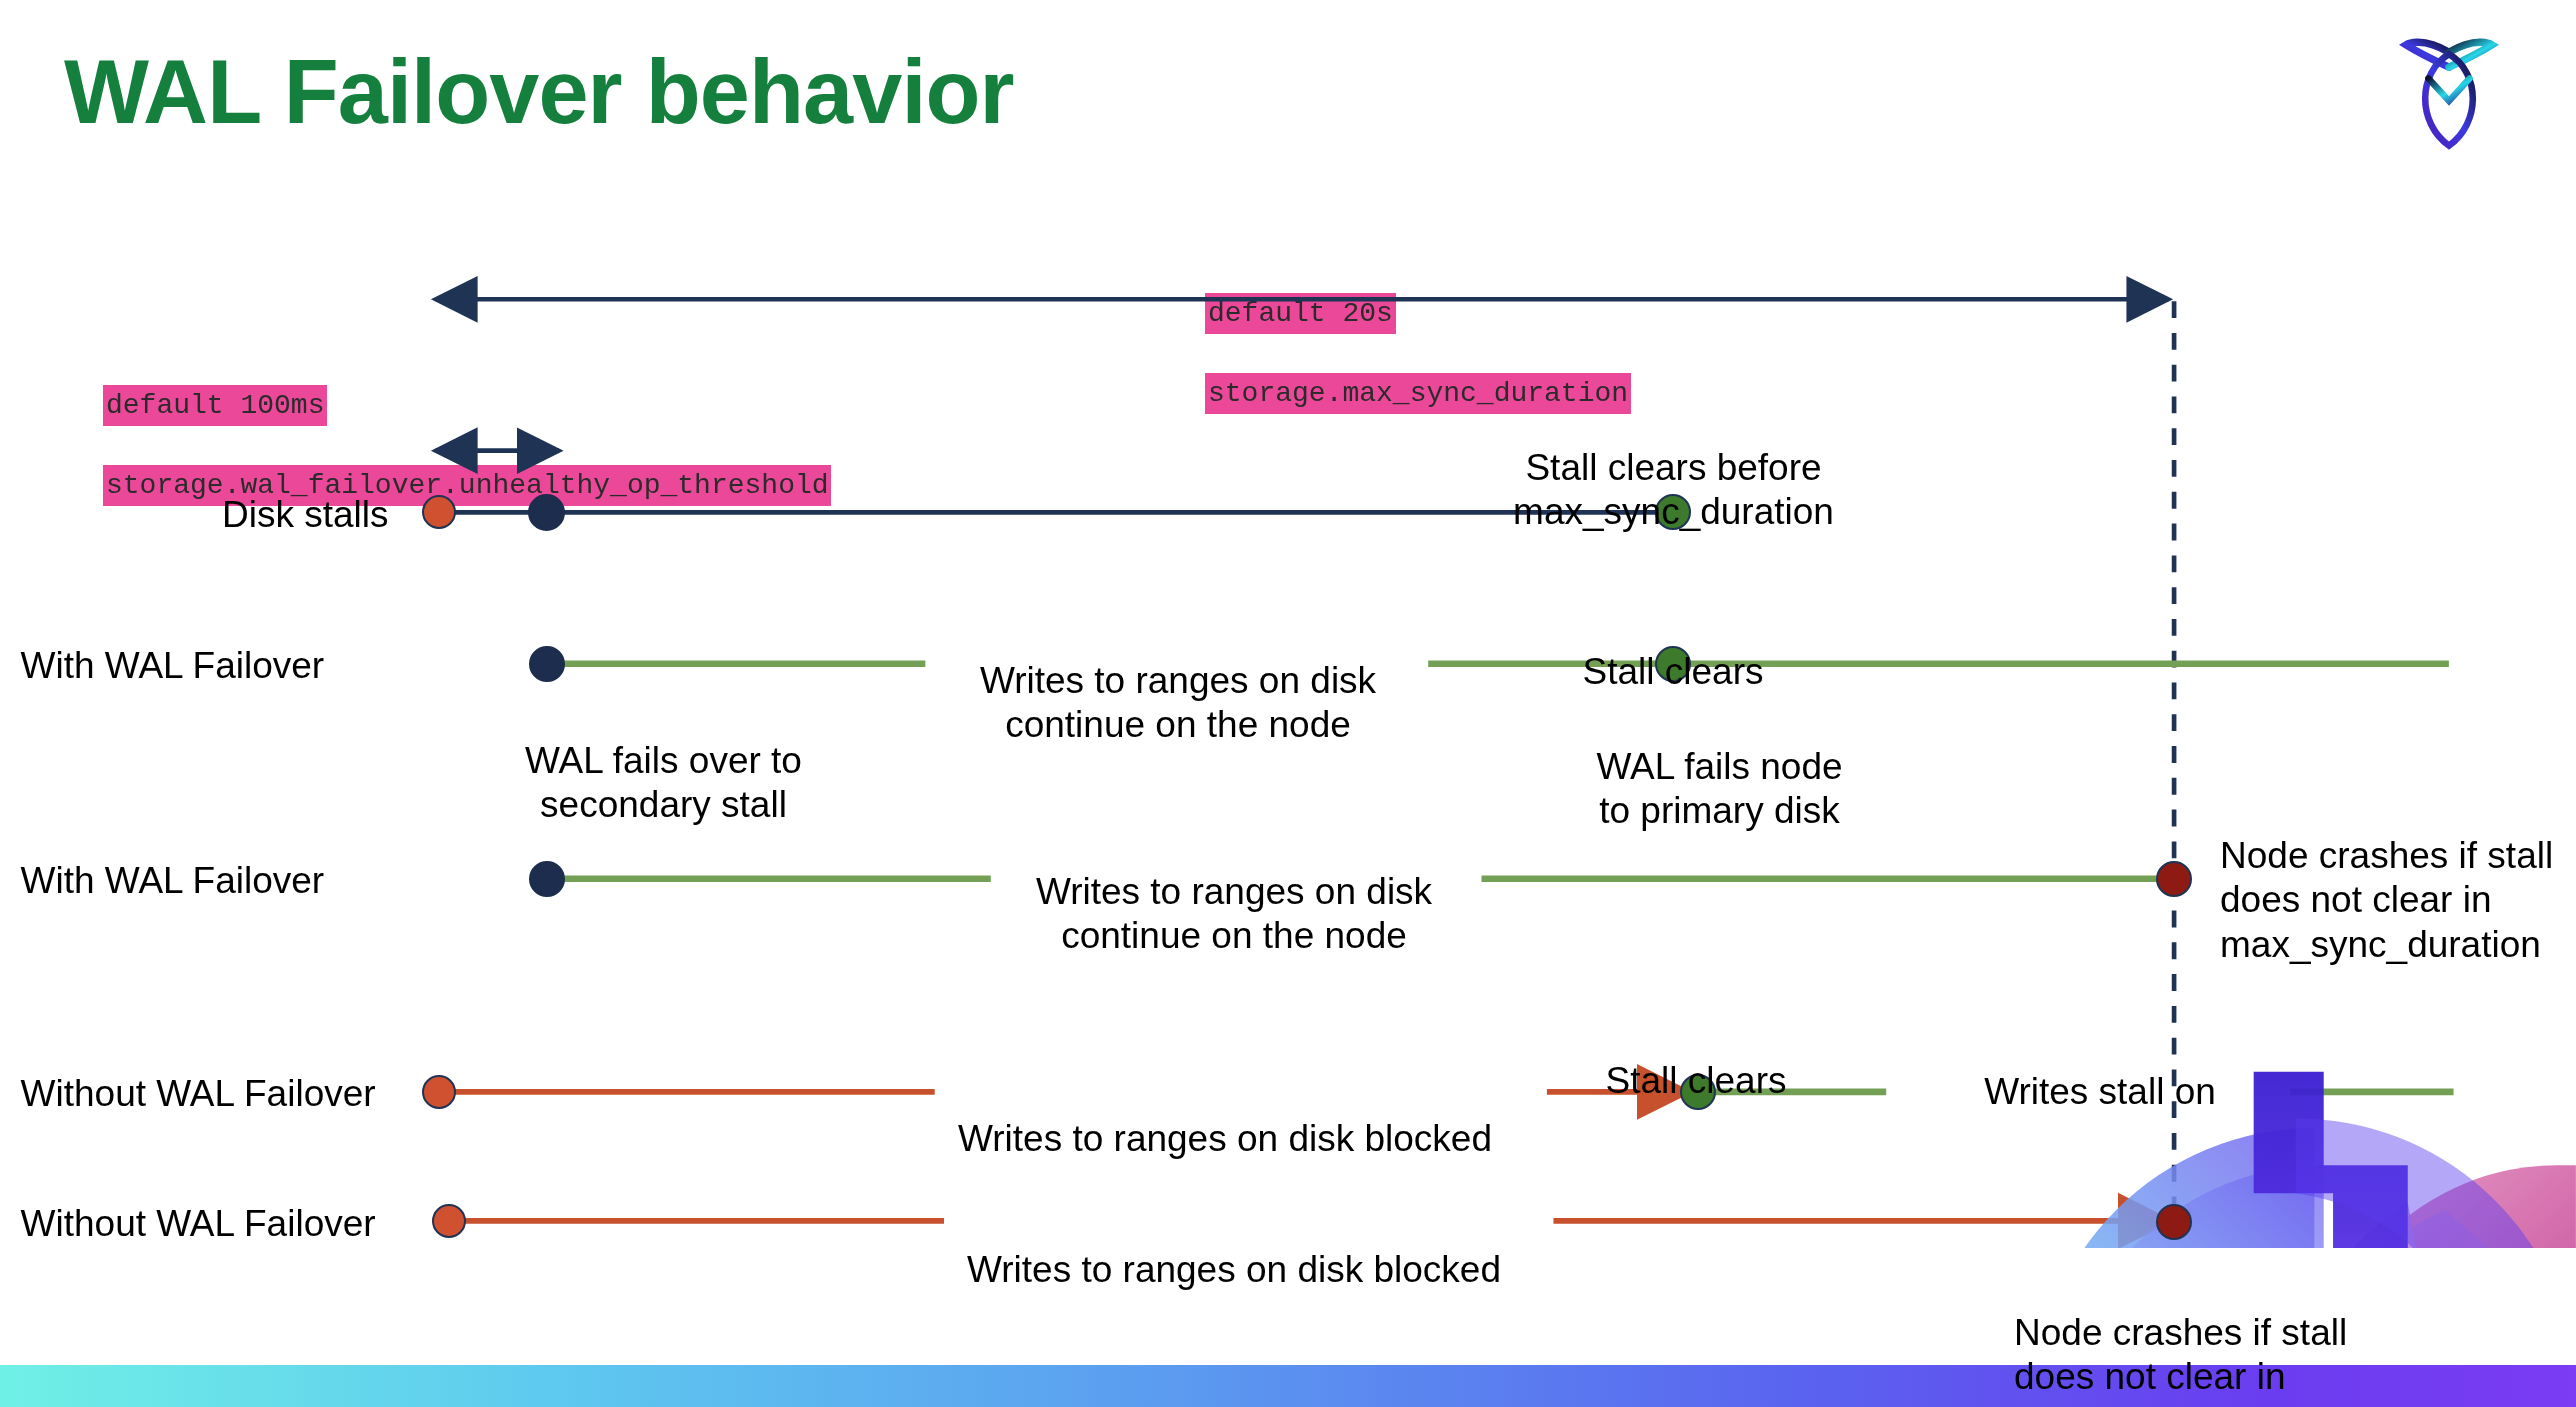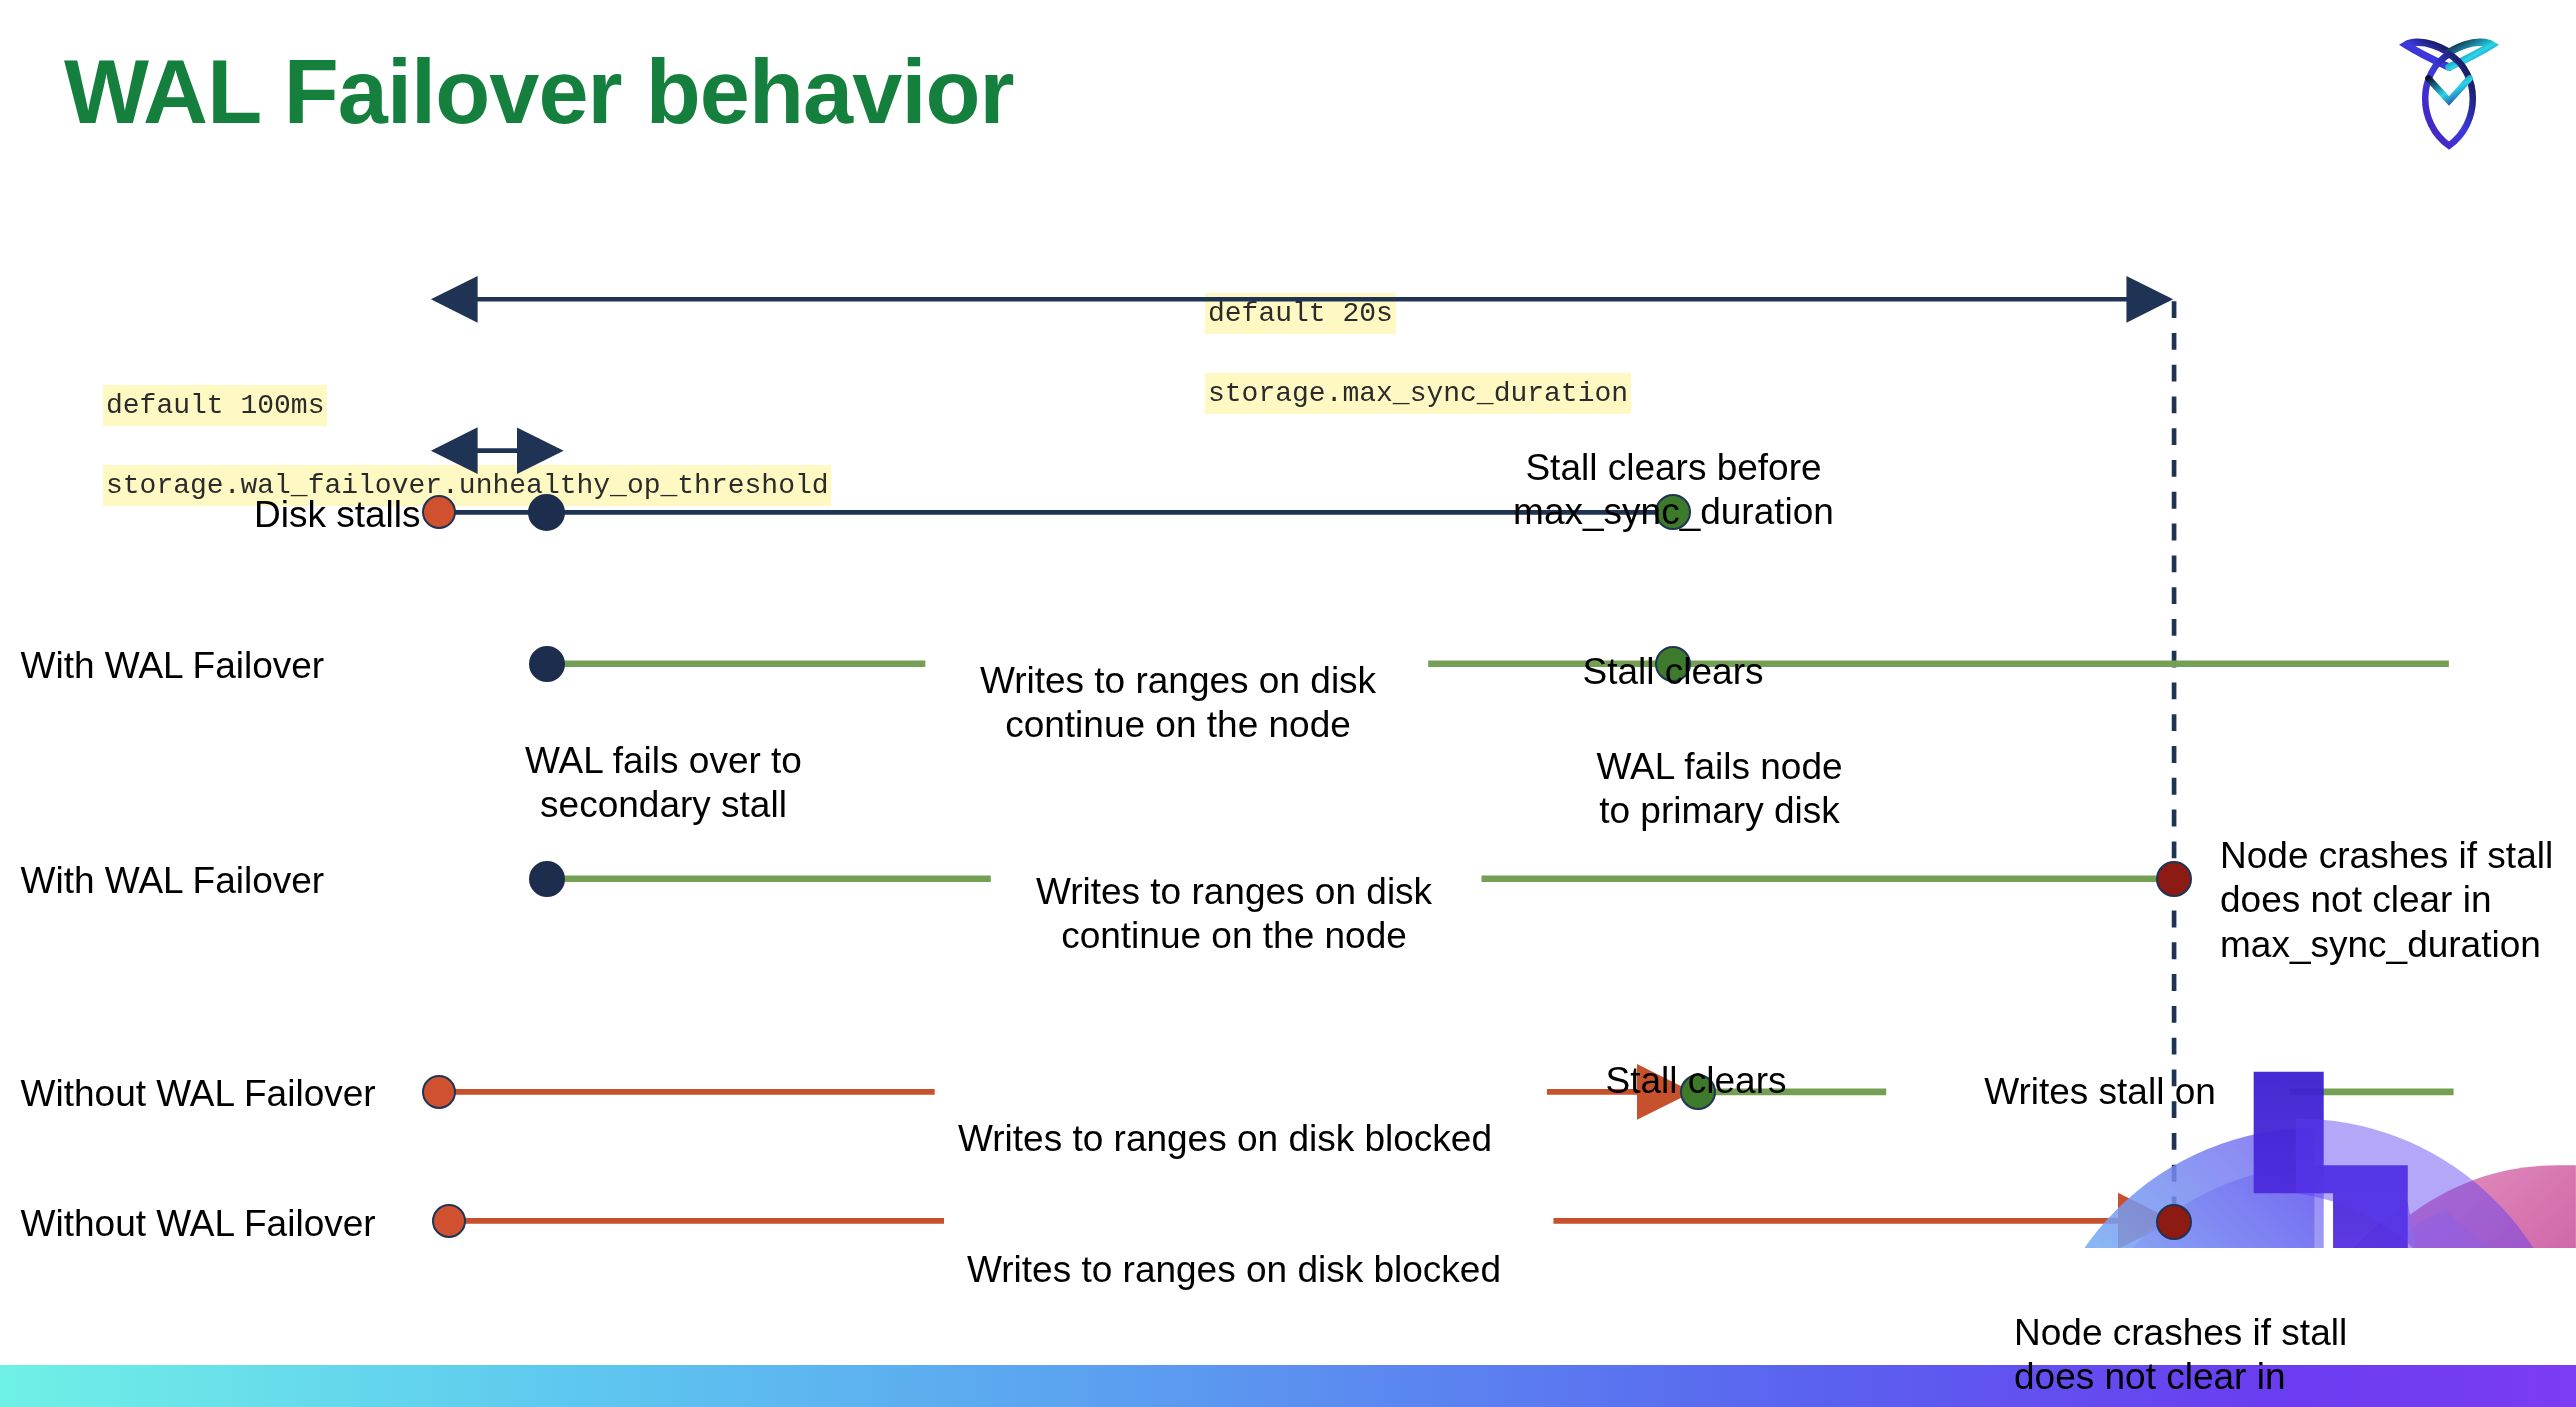--- a/index.html
+++ b/index.html
@@ -16,21 +16,21 @@
     font-size:90px;font-weight:bold;color:#15803d;
     letter-spacing:-0.9px;line-height:1.05;white-space:nowrap;
   }
 
   
   #brand-logo{position:absolute;left:2393px;top:26px;width:112px;height:131px;}
 
   
   .code-block{position:absolute;font-family:"Liberation Mono", monospace;
     font-size:28px;color:#2b2b2b;line-height:1.40;white-space:pre;}
-  .code-block span{background:#fef9c3;display:inline-block;padding:0.9px 2.8px;}
+  .code-block span{background:#ec4899;display:inline-block;padding:0.9px 2.8px;}
   #setting-max-sync{left:1138px;top:254px;text-align:left;}
   #setting-unhealthy{left:36px;top:346px;text-align:left;}
 
   
   .row-label{position:absolute;font-size:37px;color:#000;white-space:nowrap;}
 
   
   .annot{position:absolute;font-size:37px;color:#000;line-height:1.20;text-align:center;margin-top:44px;}
   .annot.left{text-align:left;}
 
@@ -176,21 +176,21 @@
 
   <div class="dot navy" style="left:529px;top:861px;width:36px;height:36px;"></div>
   <div class="dot darkred" style="left:2156px;top:861px;width:36px;height:36px;"></div>
 
   <div class="dot orange" style="left:422px;top:1075px;width:34px;height:34px;"></div>
   <div class="dot green" style="left:1680px;top:1074px;width:36px;height:36px;"></div>
 
   <div class="dot orange" style="left:432px;top:1204px;width:34px;height:34px;"></div>
   <div class="dot darkred" style="left:2156px;top:1204px;width:36px;height:36px;"></div>
 
-  <div class="row-label" style="left:222px;top:494px;margin-left:32px;">Disk stalls</div>
+  <div class="row-label" style="left:222px;top:494px;">Disk stalls</div>
   <div class="row-label" style="left:20.6px;top:645px;">With WAL Failover</div>
   <div class="row-label" style="left:20.6px;top:860px;">With WAL Failover</div>
   <div class="row-label" style="left:20.6px;top:1073px;">Without WAL Failover</div>
   <div class="row-label" style="left:20.6px;top:1203px;">Without WAL Failover</div>
 
   <div class="annot" style="left:1496px;top:402px;width:355px;">
     <div>Stall clears before</div>
     <div>max_sync_duration</div>
   </div>
 

